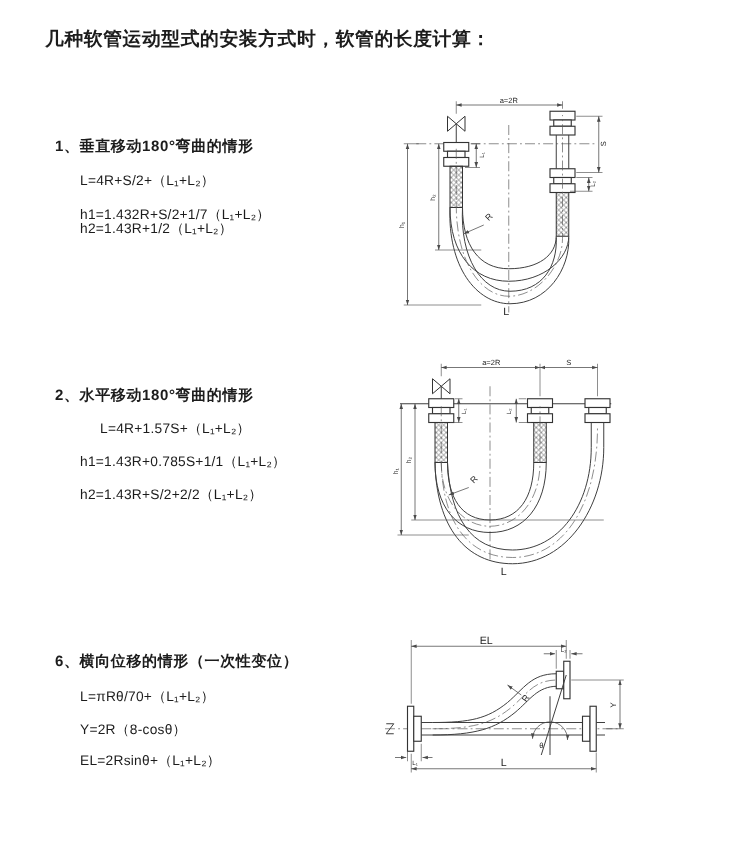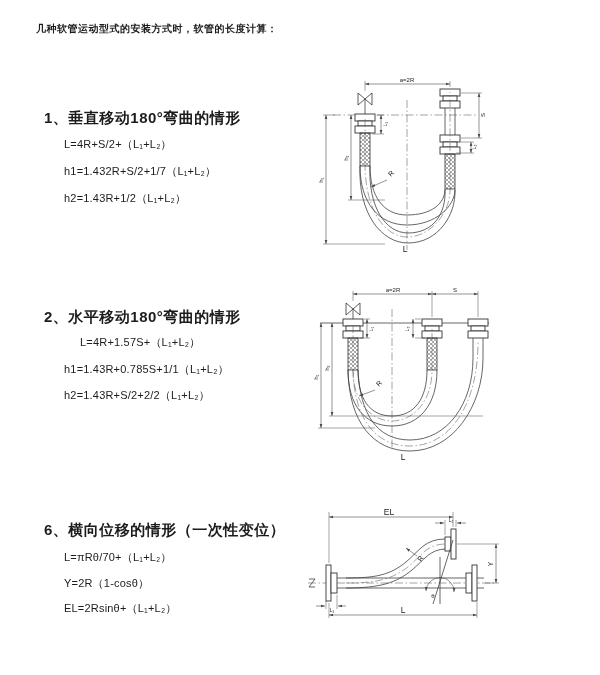--- a/index.html
+++ b/index.html
@@ -1,51 +1,51 @@
 <!DOCTYPE html>
 <html><head>
 <meta charset="utf-8">
 <style>
   html,body{margin:0;padding:0}
   body{
     width:600px;height:675px;position:relative;background:#ffffff;
     font-family:"Liberation Sans", sans-serif;color:#1c1c1c;overflow:hidden;
   }
   .abs{position:absolute;white-space:nowrap}
-  .doc-title{font-size:10px;font-weight:bold;letter-spacing:.5px}
-  .sec-heading{font-size:15px;font-weight:bold;letter-spacing:.5px}
+  .doc-title{font-size:15px;font-weight:bold;letter-spacing:.5px}
+  .sec-heading{font-size:12px;font-weight:bold;letter-spacing:.5px}
   .formula{font-size:11px;letter-spacing:.2px}
   svg{position:absolute}
   svg text{font-family:"Liberation Sans", sans-serif;fill:#222}
   .thin{stroke:#3f3f3f;stroke-width:.8;fill:none}
   .dim{stroke:#4a4a4a;stroke-width:.6;fill:none}
   .ext{stroke:#4a4a4a;stroke-width:.5;fill:none}
   .cl{stroke:#5a5a5a;stroke-width:.55;fill:none;stroke-dasharray:8 2.5 1.5 2.5}
   .fit{fill:#ffffff;stroke:#333;stroke-width:.9}
   .braid{fill:url(#hatch);stroke:#333;stroke-width:.8}
   .valve{fill:#ffffff;stroke:#333;stroke-width:.8}
 </style>
 </head>
 <body>
 
 <div class="abs doc-title" style="left:36px;top:22px">几种软管运动型式的安装方式时，软管的长度计算：</div>
 
 <div class="abs sec-heading" style="left:44px;top:109px">1、垂直移动180°弯曲的情形</div>
 <div class="abs formula" style="left:64px;top:137px">L=4R+S/2+（L₁+L₂）</div>
 <div class="abs formula" style="left:64px;top:164px">h1=1.432R+S/2+1/7（L₁+L₂）</div>
-<div class="abs formula" style="left:64px;top:191px">h2=1.43R+1/2（L₁+L₂）</div>
+<div class="abs formula" style="left:64px;top:175px">h2=1.43R+1/2（L₁+L₂）</div>
 
 <div class="abs sec-heading" style="left:44px;top:308px">2、水平移动180°弯曲的情形</div>
 <div class="abs formula" style="left:80px;top:335px">L=4R+1.57S+（L₁+L₂）</div>
 <div class="abs formula" style="left:64px;top:362px">h1=1.43R+0.785S+1/1（L₁+L₂）</div>
 <div class="abs formula" style="left:64px;top:388px">h2=1.43R+S/2+2/2（L₁+L₂）</div>
 
 <div class="abs sec-heading" style="left:44px;top:521px">6、横向位移的情形（一次性变位）</div>
 <div class="abs formula" style="left:64px;top:550px">L=πRθ/70+（L₁+L₂）</div>
-<div class="abs formula" style="left:64px;top:576px">Y=2R（1-cosθ）</div>
+<div class="abs formula" style="left:64px;top:576px">Y=2R（8-cosθ）</div>
 <div class="abs formula" style="left:64px;top:601px">EL=2Rsinθ+（L₁+L₂）</div>
 
 <svg style="left:305px;top:74px" width="290" height="190" viewBox="0 0 290 190">
   <defs>
     <marker id="arr" viewBox="0 0 10 10" refX="9" refY="5" markerWidth="8" markerHeight="8" orient="auto-start-reverse">
       <path d="M0,2 L9,5 L0,8 z" fill="#4a4a4a"></path>
     </marker>
     <pattern id="hatch" width="4" height="4" patternUnits="userSpaceOnUse">
       <path d="M0,4 L4,0 M0,0 L4,4" stroke="#555" stroke-width="0.5"></path>
     </pattern>

